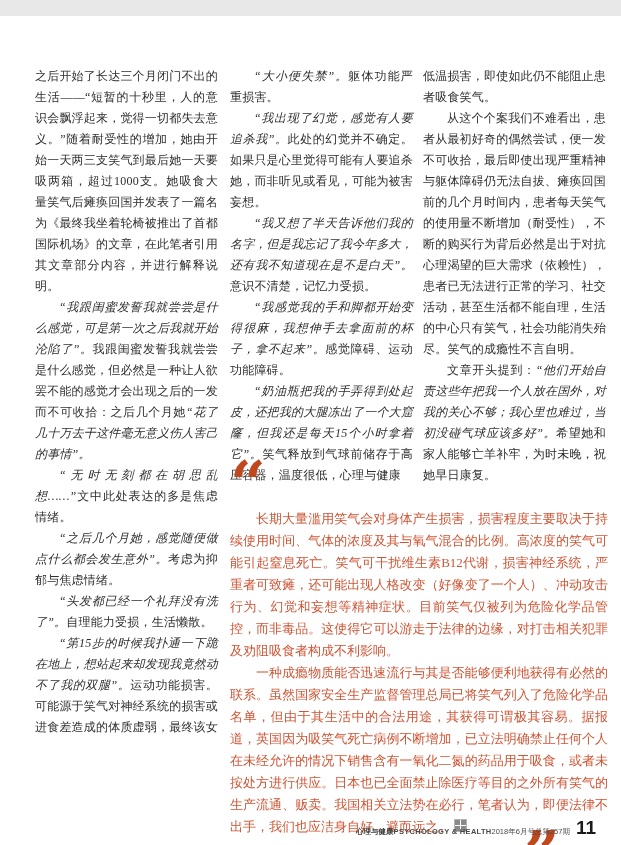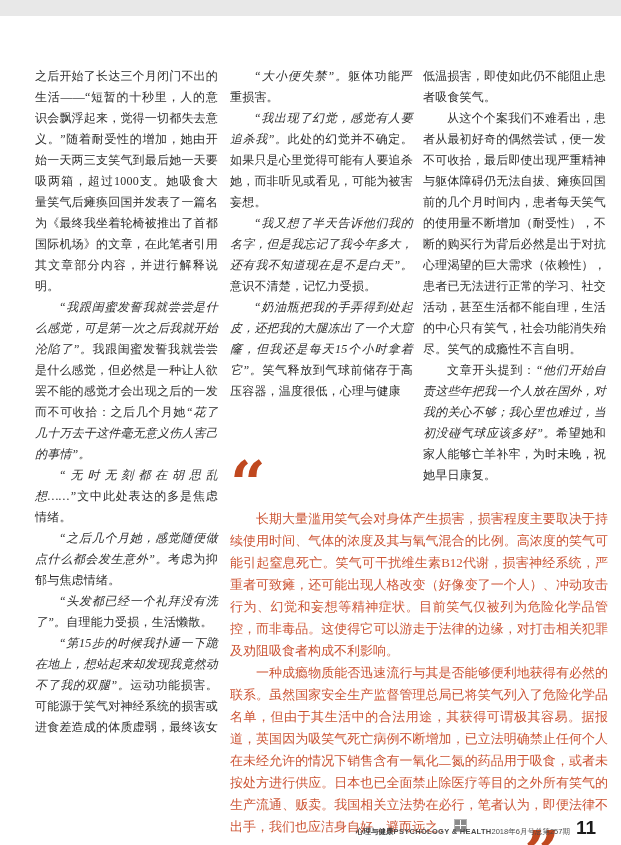--- a/index.html
+++ b/index.html
@@ -108,20 +108,21 @@
       <p class="para indent"><span class="seg-quote">“我跟闺蜜发誓我就尝尝是什么感觉，可是第一次之后我就开始沦陷了”。</span><span class="seg-normal">我跟闺蜜发誓我就尝尝是什么感觉，但必然是一种让人欲罢不能的感觉才会出现之后的一发而不可收拾：之后几个月她</span><span class="seg-quote">“花了几十万去干这件毫无意义伤人害己的事情”。</span></p>
       <p class="para indent"><span class="seg-quote">“无时无刻都在胡思乱想……”</span><span class="seg-normal">文中此处表达的多是焦虑情绪。</span></p>
       <p class="para indent"><span class="seg-quote">“之后几个月她，感觉随便做点什么都会发生意外”。</span><span class="seg-normal">考虑为抑郁与焦虑情绪。</span></p>
       <p class="para indent"><span class="seg-quote">“头发都已经一个礼拜没有洗了”。</span><span class="seg-normal">自理能力受损，生活懒散。</span></p>
       <p class="para indent"><span class="seg-quote">“第15步的时候我扑通一下跪在地上，想站起来却发现我竟然动不了我的双腿”。</span><span class="seg-normal">运动功能损害。可能源于笑气对神经系统的损害或进食差造成的体质虚弱，最终该女</span></p>
     </div>
   <div class="col col-2">
       <p class="para indent"><span class="seg-quote">“大小便失禁”。</span><span class="seg-normal">躯体功能严重损害。</span></p>
       <p class="para indent"><span class="seg-quote">“我出现了幻觉，感觉有人要追杀我”。</span><span class="seg-normal">此处的幻觉并不确定。如果只是心里觉得可能有人要追杀她，而非听见或看见，可能为被害妄想。</span></p>
       <p class="para indent"><span class="seg-quote">“我又想了半天告诉他们我的名字，但是我忘记了我今年多大，还有我不知道现在是不是白天”。</span><span class="seg-normal">意识不清楚，记忆力受损。</span></p>
+      <p class="para indent"><span class="seg-quote">“我感觉我的手和脚都开始变得很麻，我想伸手去拿面前的杯子，拿不起来”。</span><span class="seg-normal">感觉障碍、运动功能障碍。</span></p>
       <p class="para indent"><span class="seg-quote">“奶油瓶把我的手弄得到处起皮，还把我的大腿冻出了一个大窟窿，但我还是每天15个小时拿着它”。</span><span class="seg-normal">笑气释放到气球前储存于高压容器，温度很低，心理与健康</span></p>
     </div>
   <div class="col col-3">
       <p class="para"><span class="seg-normal">低温损害，即使如此仍不能阻止患者吸食笑气。</span></p>
       <p class="para indent"><span class="seg-normal">从这个个案我们不难看出，患者从最初好奇的偶然尝试，便一发不可收拾，最后即使出现严重精神与躯体障碍仍无法自拔、瘫痪回国前的几个月时间内，患者每天笑气的使用量不断增加（耐受性），不断的购买行为背后必然是出于对抗心理渴望的巨大需求（依赖性），患者已无法进行正常的学习、社交活动，甚至生活都不能自理，生活的中心只有笑气，社会功能消失殆尽。笑气的成瘾性不言自明。</span></p>
       <p class="para indent"><span class="seg-normal">文章开头提到：</span><span class="seg-quote">“他们开始自责这些年把我一个人放在国外，对我的关心不够；我心里也难过，当初没碰气球应该多好”。</span><span class="seg-normal">希望她和家人能够亡羊补牢，为时未晚，祝她早日康复。</span></p>
     </div>
 
   <div class="pullquote">
     <span class="pq-open">“</span>

